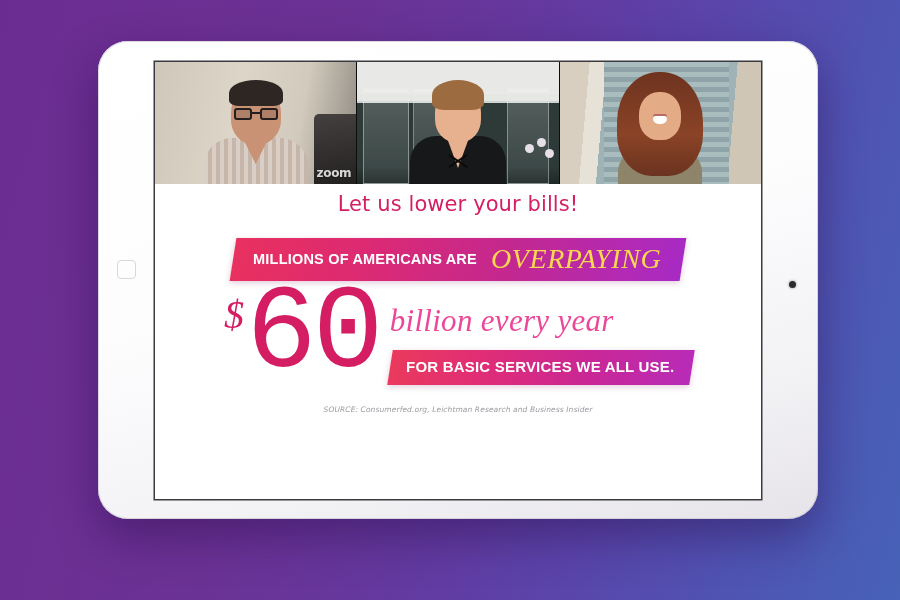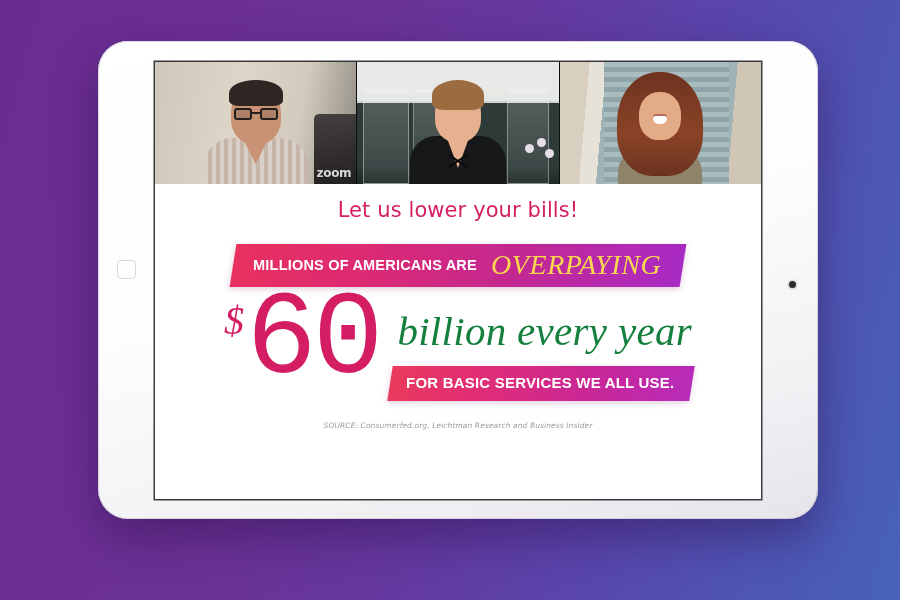--- a/index.html
+++ b/index.html
@@ -86,21 +86,21 @@
      background:repeating-linear-gradient(180deg,#a9bcbe 0 5px,#8ea4a8 5px 10px); }
   #t3-hair{ position:absolute; left:50%; transform:translateX(-50%); bottom:8px; width:86px; height:104px;
      border-radius:48% 48% 40% 40%; background:linear-gradient(180deg,#6e3320,#8a4326 60%,#6b3320); }
   #t3-face-cut{ position:absolute; left:50%; transform:translateX(-50%); bottom:44px; width:42px; height:48px;
      border-radius:46% 46% 44% 44%; background:#e3ab86; }
   #t3-mouth{ position:absolute; left:50%; transform:translateX(-50%); bottom:60px; width:14px; height:8px;
      border-radius:3px 3px 7px 7px; background:#fff; box-shadow:0 -2px 0 #b76a62; }
   #t3-body{ bottom:0; width:84px; height:34px; border-radius:22px 22px 0 0; background:#8d8469; }
 
   
-  #content{ position:relative; height:385px; background:#fff; padding-top:14px; }
+  #content{ position:relative; height:385px; background:#fff; padding-top:8px; }
   #headline{
     text-align:center; color:#d51f63; font-size:21px; font-weight:400; letter-spacing:.1px;
     font-family:"DejaVu Sans", sans-serif;
   }
   .ribbon{ position:relative; transform:skewX(-9deg); color:#fff; display:inline-block; }
   #ribbon-1{
     margin:22px 0 0 0; padding:7px 22px 8px 20px;
     background:linear-gradient(90deg,#e8315f 0%, #dd2a72 28%, #c32890 62%, #b32ab5 88%, #a72ac4 100%);
     box-shadow:0 2px 6px rgba(120,20,90,.22);
   }
@@ -112,22 +112,22 @@
   }
   #ribbon-row{ text-align:center; }
 
   #big-row{ display:flex; justify-content:center; align-items:flex-start; margin-top:6px; }
   #big-number{ display:flex; align-items:flex-start; color:#d41d62; line-height:.82; }
   #dollar{ font-family:"Liberation Serif", serif; font-style:italic; font-size:40px; font-weight:400;
      margin-top:12px; margin-right:2px; }
   #sixty{ font-family:Liberation Mono, monospace; font-size:118px; font-weight:400; letter-spacing:-4px; }
   #big-right{ margin-left:10px; margin-top:18px; }
   #billion-text{
-    font-family:"Liberation Serif", serif; font-style:italic; color:#15803d;
-    font-size:41px; line-height:1; letter-spacing:.3px; white-space:nowrap;text-align:right;
+    font-family:"Liberation Serif", serif; font-style:italic; color:#ec4899;
+    font-size:31px; line-height:1; letter-spacing:.3px; white-space:nowrap;
   }
   #ribbon-2{
     margin-top:14px; padding:8px 18px 9px 16px;
     background:linear-gradient(90deg,#ea3a5c 0%, #e02d76 30%, #ca2795 65%, #b82bb8 100%);
     box-shadow:0 2px 6px rgba(120,20,90,.2);
   }
   #ribbon-2 .inner{ transform:skewX(9deg); }
   #basic-text{ font-size:15px; font-weight:700; letter-spacing:.2px; }
   #source-text{
     text-align:center; margin-top:20px; font-size:7.5px; color:#9b9aa0;

